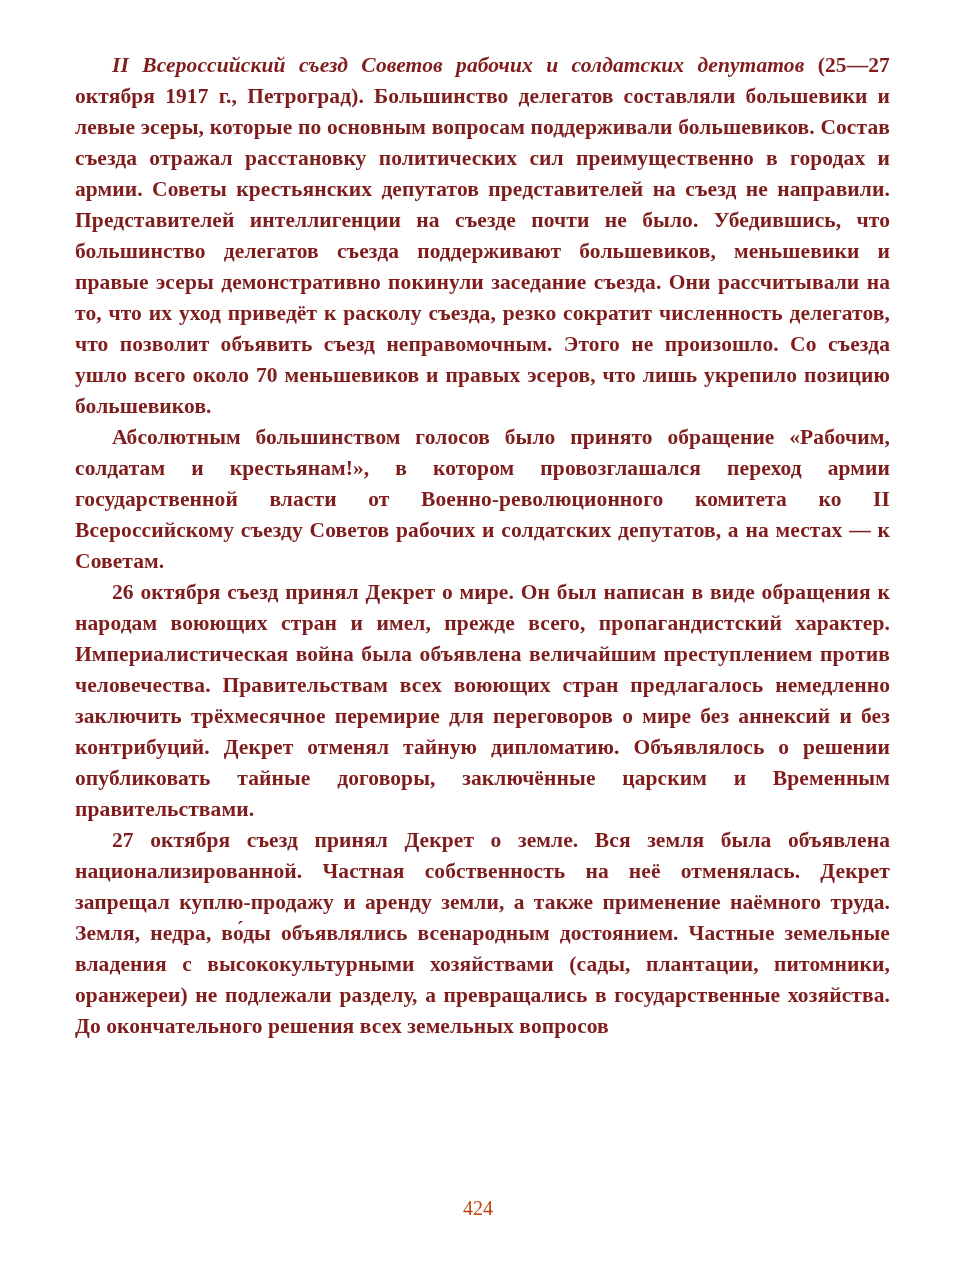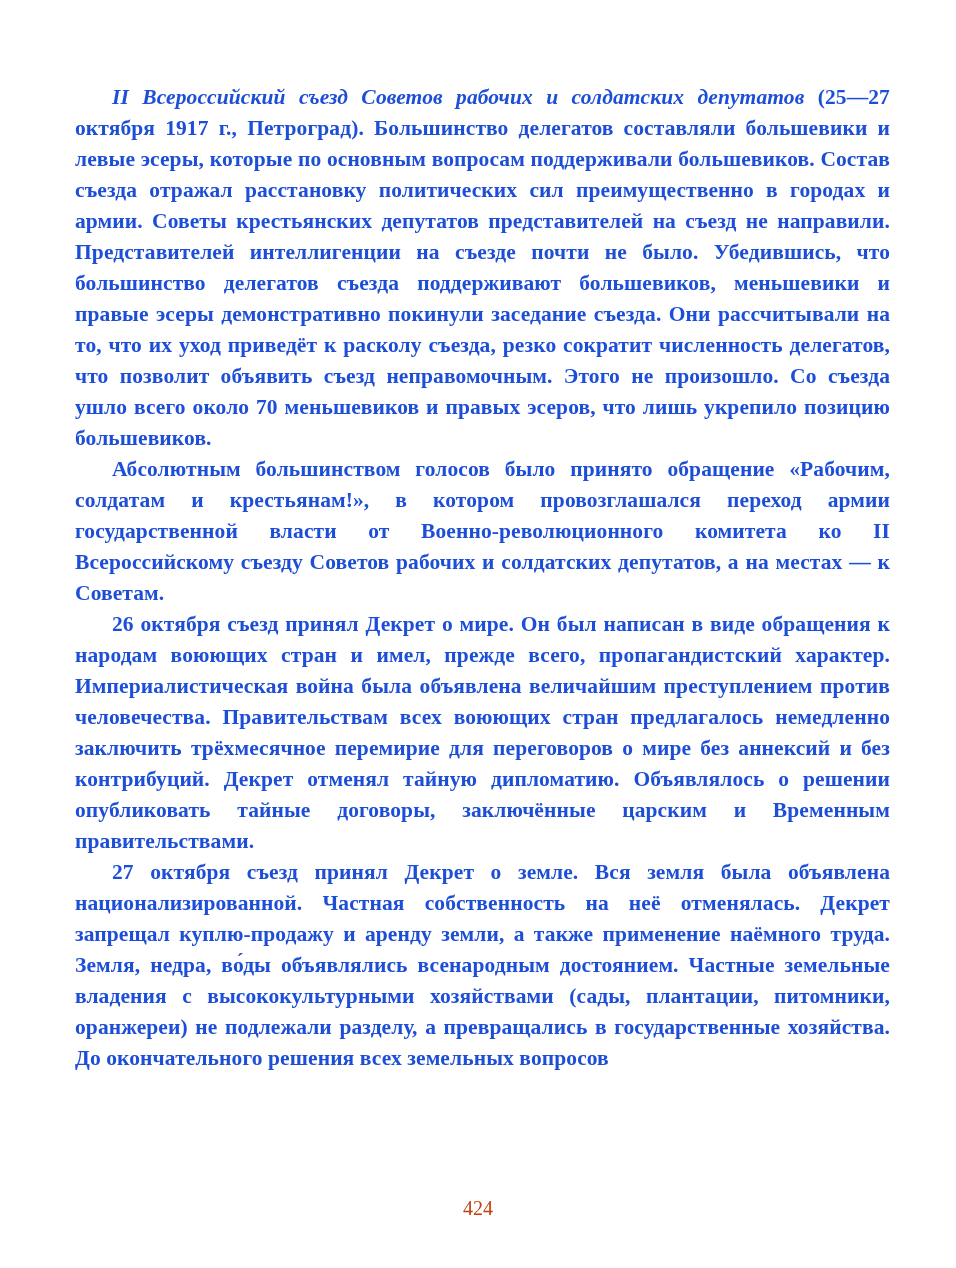--- a/index.html
+++ b/index.html
@@ -14,24 +14,23 @@
     background: #ffffff;
     box-sizing: border-box;
     padding: 50px 66px 0 75px;
     overflow: hidden;
   }
   .text-block {
     font-family: "Liberation Serif", "DejaVu Serif", serif;
     font-size: 21.5px;
     font-weight: 700;
     line-height: 31px;
-    color: #1d4ed8;
+    color: #7f1d1d;
     text-align: justify;
     letter-spacing: 0.1px;
-    margin-top: 32px;
   }
   .para {
     margin: 0;
     text-indent: 37px;
   }
   .lead-italic {
     font-style: italic;
   }
   .page-number {
     position: absolute;

